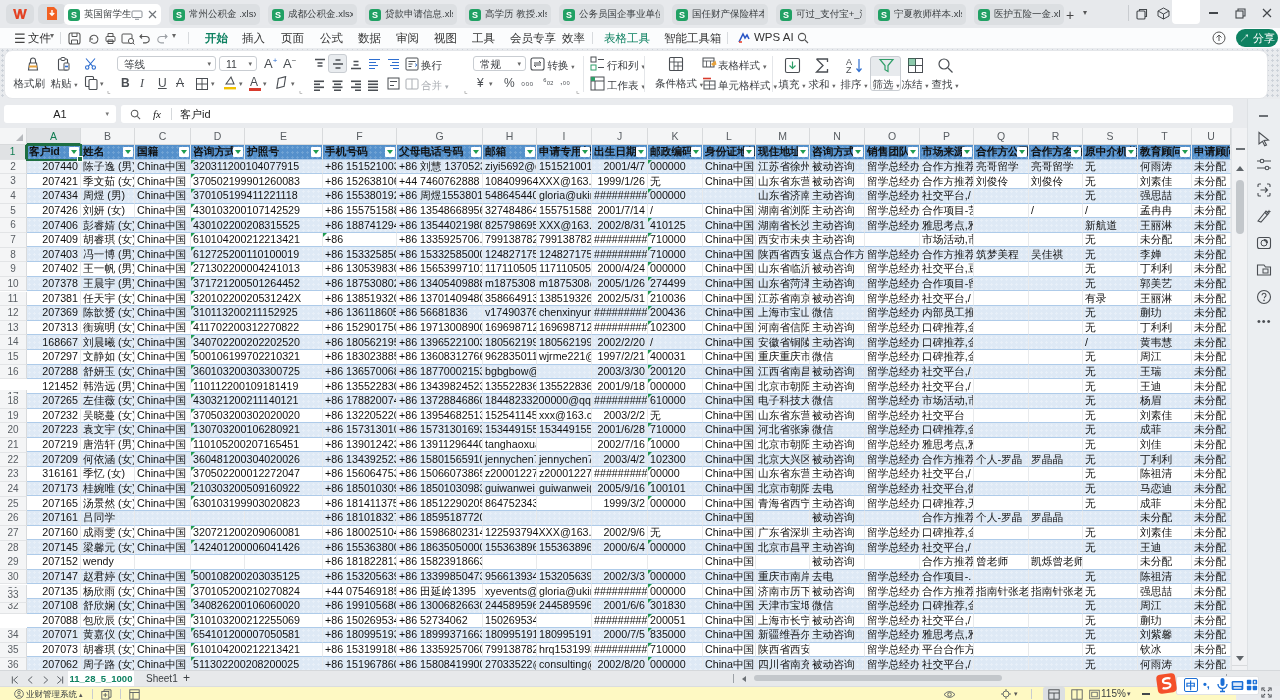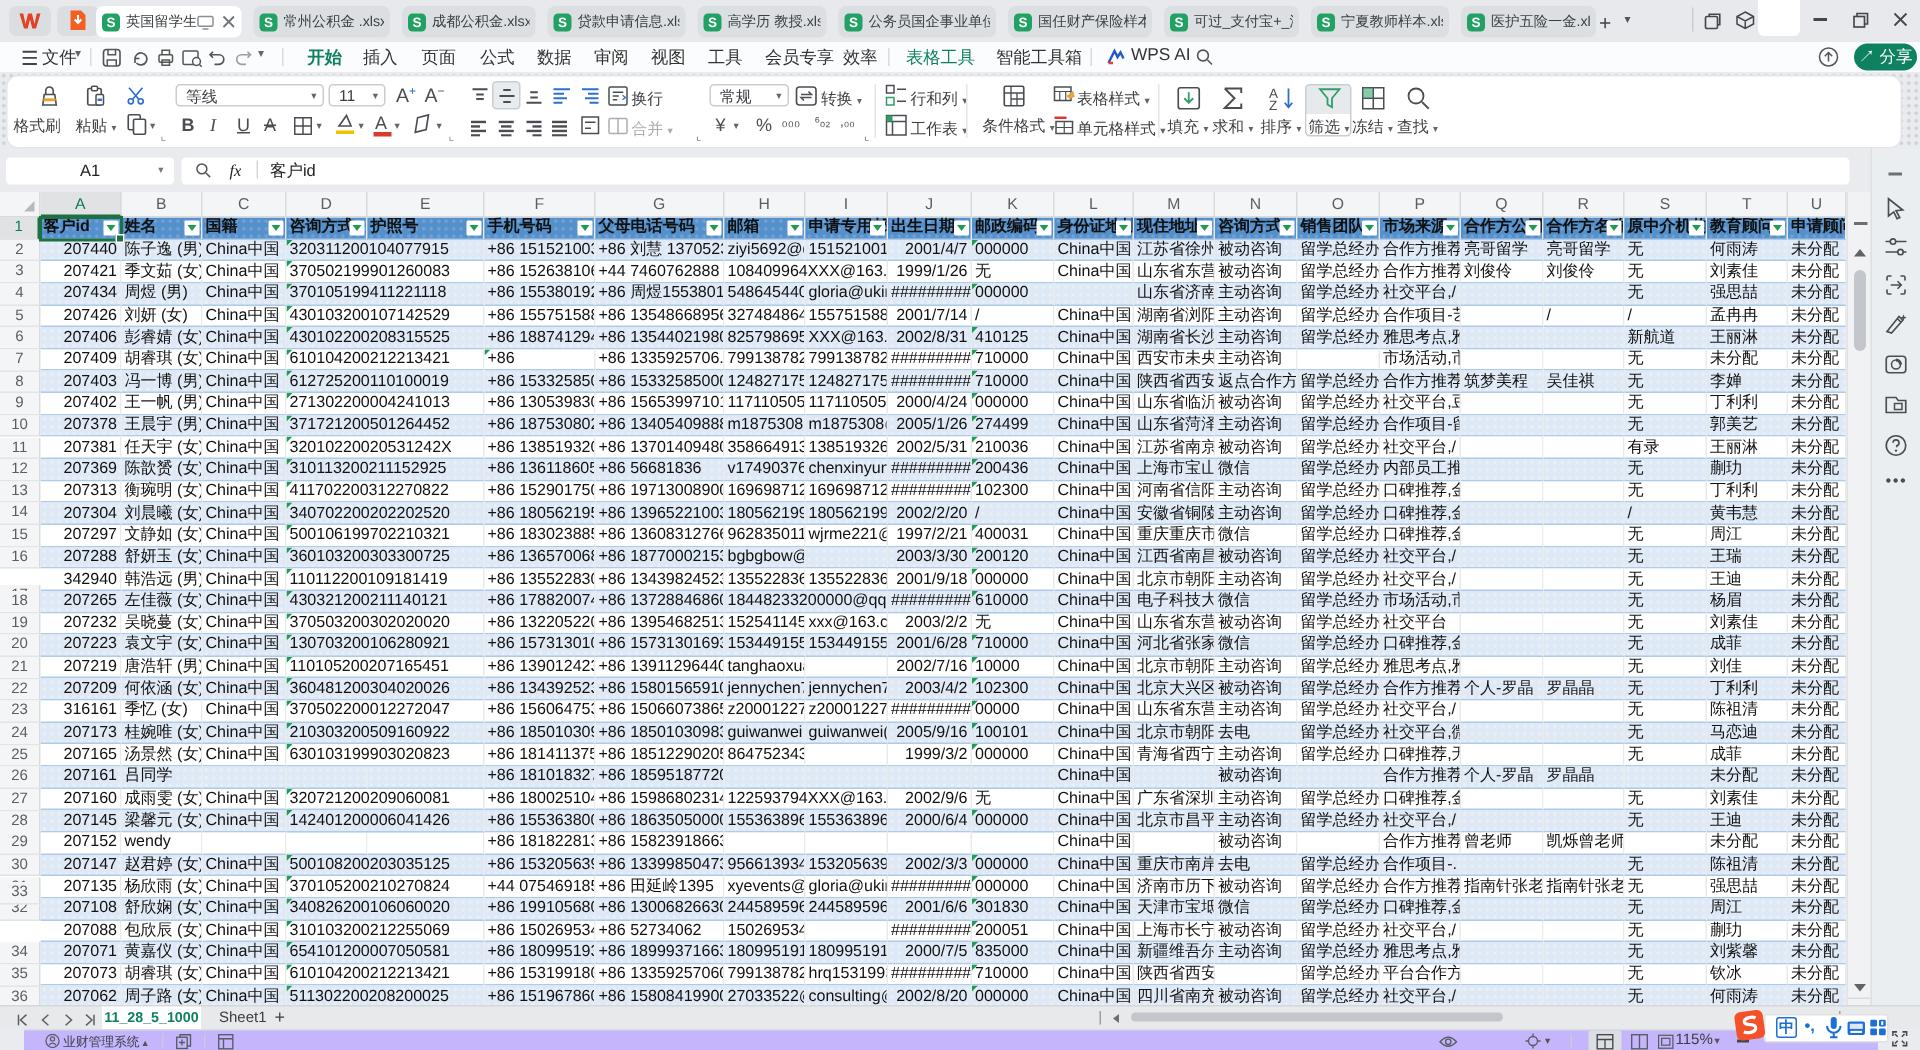--- a/index.html
+++ b/index.html
@@ -37,21 +37,21 @@
 td.tri:before{content:"";position:absolute;left:0;top:0;border-right:4px solid transparent;border-top:4px solid #1F9C50}
 tr.hrow td{background-image:radial-gradient(rgba(255,255,255,0.16) 1px,transparent 1.3px);background-size:5px 5px;background-color:#5490CB;color:#fff;font-weight:bold;border-right:1px solid #74A5D8;border-bottom:1px solid #9DC0E4;position:relative;height:14.4px}
 .ht{position:relative;z-index:1}
 .fb{position:absolute;right:1px;top:50%;margin-top:-5px;width:10px;height:10px;background:#fff;border-radius:1px;z-index:2}
 .fb:after{content:"";position:absolute;left:2px;top:3.5px;border-left:3px solid transparent;border-right:3px solid transparent;border-top:4px solid #1F9C50}
 #selbox{position:absolute;left:26px;top:144px;width:56px;height:16.5px;border:2px solid #1E6F42;z-index:5;pointer-events:none}
 #selbox:after{content:"";position:absolute;right:-3px;bottom:-3px;width:4px;height:4px;background:#1E6F42;border:1px solid #fff}
 #vscrollzone{position:absolute;left:1231px;top:128px;width:16px;height:542px;background:#F1F2F4;border-left:1px solid #E0E2E5}
 #sidebar{position:absolute;left:1247px;top:99px;width:33px;height:571px;background:#EBEEF1;border-left:1px solid #DEE1E4}
 #sheettabs{position:absolute;left:0;top:670px;width:1280px;height:16px;background:#E7E9EB;border-top:1px solid #D5D8DB}
-#statusbar{position:absolute;left:16px;top:686px;width:1236px;height:14px;background:#c4b5fd;border-top:1px solid #DADDE0}
+#statusbar{position:absolute;left:0;top:686px;width:1236px;height:14px;background:#fef9c3;border-top:1px solid #DADDE0}
 </style></head><body>
 
 <div id="tabbar" class="dots">
  <div class="appbtn" style="left:6px"><svg width="16" height="14" viewBox="0 0 16 14" style="margin-top:3px">
         <path d="M1 2 L4 12 L6.5 12 L8 6 L9.5 12 L12 12 L15 2 L12.5 2 L11 9 L9.3 2 L6.7 2 L5 9 L3.5 2 Z" fill="#E34324"></path>
       </svg></div>
  <div class="appbtn" style="left:38px"><svg width="14" height="15" viewBox="0 0 14 15" style="margin-top:2px">
         <path d="M2 1 h7 l3 3 v10 h-10 z" fill="#F26122"></path>
         <path d="M7 4 v5 M4.8 7 L7 9.3 L9.2 7" stroke="#fff" stroke-width="1.4" fill="none"></path>
       </svg></div>
@@ -183,21 +183,21 @@
 </div>
 
 <div class="dots" style="position:absolute;left:0;top:48px;width:1280px;height:80px;background-color:#E9EBEE"></div>
 <div id="ribbon"></div>
 <div id="ribboncontent" style="position:absolute;left:0;top:0;width:1280px;height:100px;font-size:10.5px;color:#3B3E42">
     <div style="position:absolute;left:25px;top:56px"><svg width="16" height="16" viewBox="0 0 16 16">
         <path d="M4.5 7 h7 l1 7 h-9 z" fill="none" stroke="#4A4E53" stroke-width="1.1"></path>
         <path d="M5.5 7 V4.5 a2.5 2.5 0 0 1 5 0 V7" fill="none" stroke="#4A4E53" stroke-width="1.1"></path>
         <path d="M4 10.5 h8" stroke="#E8A33D" stroke-width="2"></path>
       </svg></div>
-    <div style="position:absolute;left:9px;top:77px;width:36px;text-align:left;white-space:nowrap">格式刷</div>
+    <div style="position:absolute;left:9px;top:77px;width:36px;text-align:right;white-space:nowrap">格式刷</div>
     <div style="position:absolute;left:56px;top:56px"><svg width="16" height="16" viewBox="0 0 16 16">
         <rect x="2.5" y="3" width="9" height="11" rx="1" fill="none" stroke="#4A4E53" stroke-width="1.1"></rect>
         <rect x="5" y="1.5" width="4" height="3" rx="0.8" fill="#fff" stroke="#4A4E53" stroke-width="1"></rect>
         <rect x="8" y="7" width="5" height="7" rx="0.8" fill="#fff" stroke="#4A4E53" stroke-width="1"></rect>
         <path d="M9 10.5 h3" stroke="#2F6FD0" stroke-width="1.6"></path>
       </svg></div>
     <div style="position:absolute;left:50px;top:77px;width:28px;text-align:center;white-space:nowrap">粘贴 <span style="font-size:6.5px;color:#666">▾</span></div>
     <div style="position:absolute;left:84px;top:57px"><svg width="15" height="14" viewBox="0 0 15 14">
         <circle cx="3.2" cy="10.5" r="1.7" fill="none" stroke="#2F6FD0" stroke-width="1.1"></circle>
         <circle cx="9.8" cy="10.5" r="1.7" fill="none" stroke="#2F6FD0" stroke-width="1.1"></circle>
@@ -753,21 +753,21 @@
           <td>主动咨询</td>
           <td>留学总经办</td>
           <td>口碑推荐,金</td>
           <td></td>
           <td></td>
           <td>无</td>
           <td>丁利利</td>
           <td>未分配</td>
         </tr>
         <tr class="band">
-          <td class="ar pa">207304</td>
+          <td class="ar pa">168667</td>
           <td>刘晨曦 (女)</td>
           <td>China中国</td>
           <td class="tri" colspan="2">340702200202202520</td>
           <td>+86 1805621955</td>
           <td>+86 13965221003</td>
           <td>180562199</td>
           <td>1805621990</td>
           <td class="ar pj">2002/2/20</td>
           <td>/</td>
           <td>China中国</td>
@@ -819,21 +819,21 @@
           <td>被动咨询</td>
           <td>留学总经办</td>
           <td>社交平台,/</td>
           <td></td>
           <td></td>
           <td>无</td>
           <td>王瑞</td>
           <td>未分配</td>
         </tr>
         <tr class="plain">
-          <td class="ar pa">342940</td>
+          <td class="ar pa">121452</td>
           <td>韩浩远 (男)</td>
           <td>China中国</td>
           <td class="tri" colspan="2">110112200109181419</td>
           <td>+86 1355228300</td>
           <td>+86 13439824523</td>
           <td>135522836</td>
           <td>1355228360</td>
           <td class="ar pj">2001/9/18</td>
           <td class="tri">000000</td>
           <td>China中国</td>

